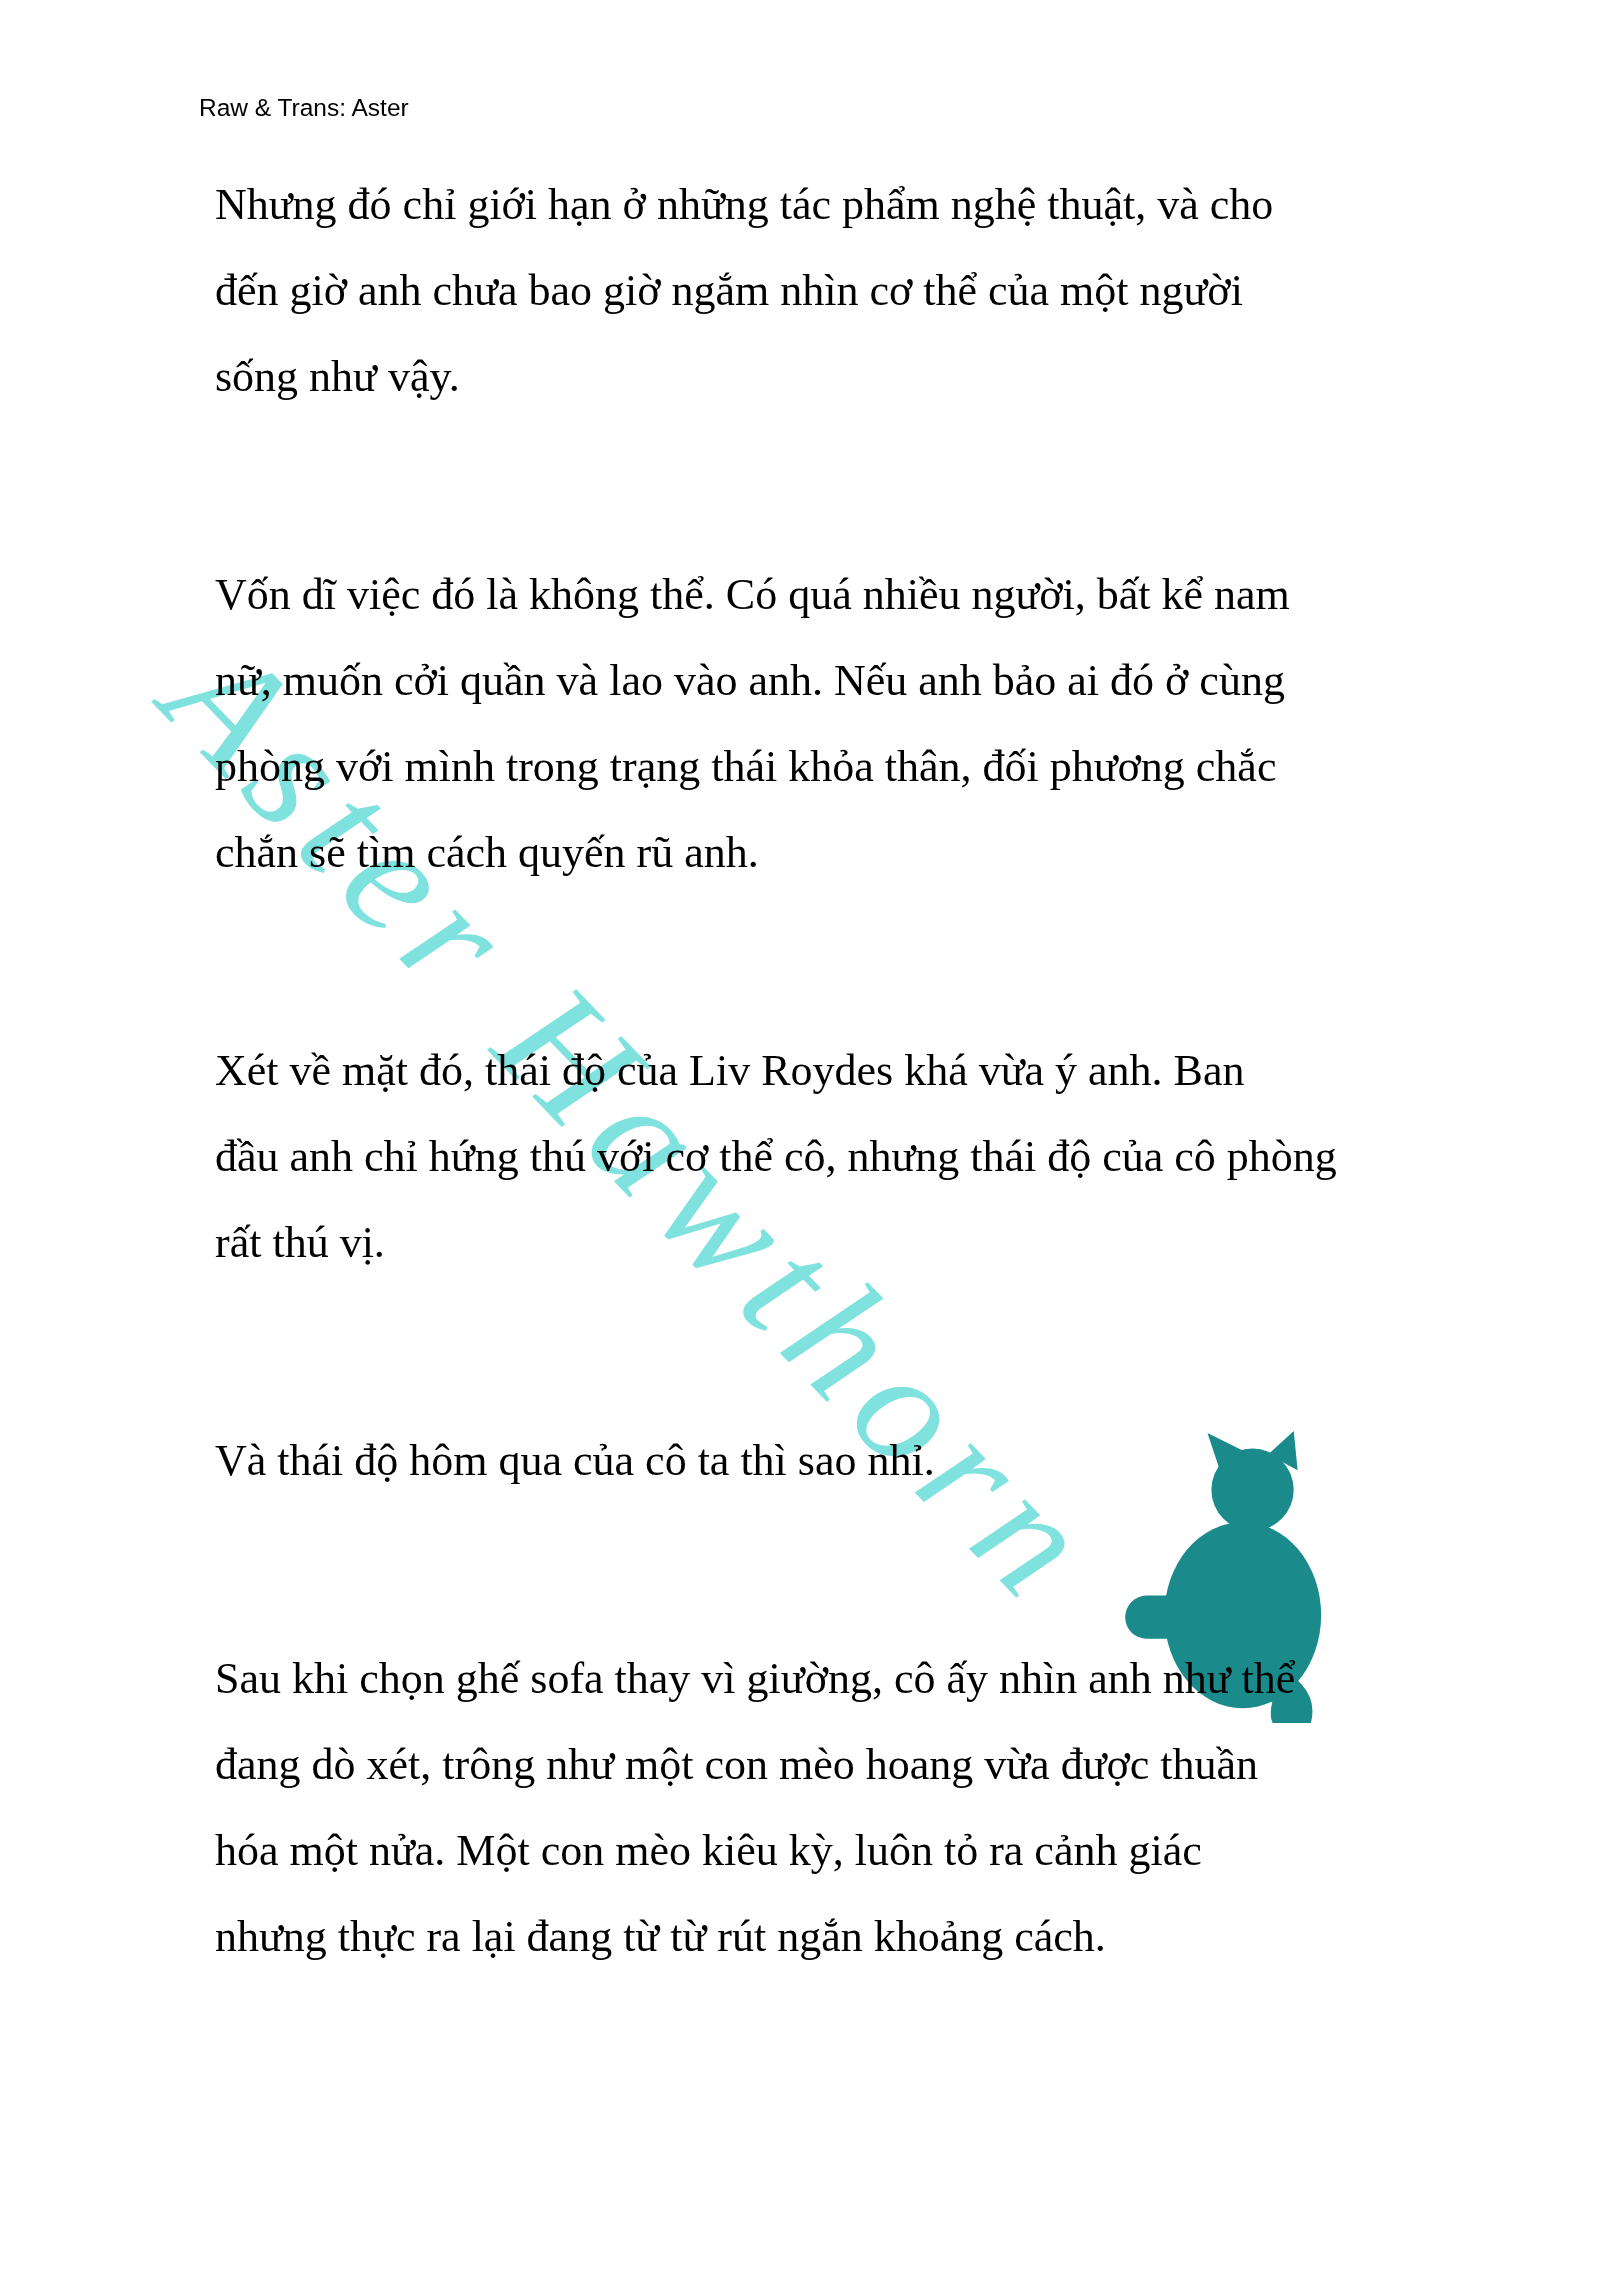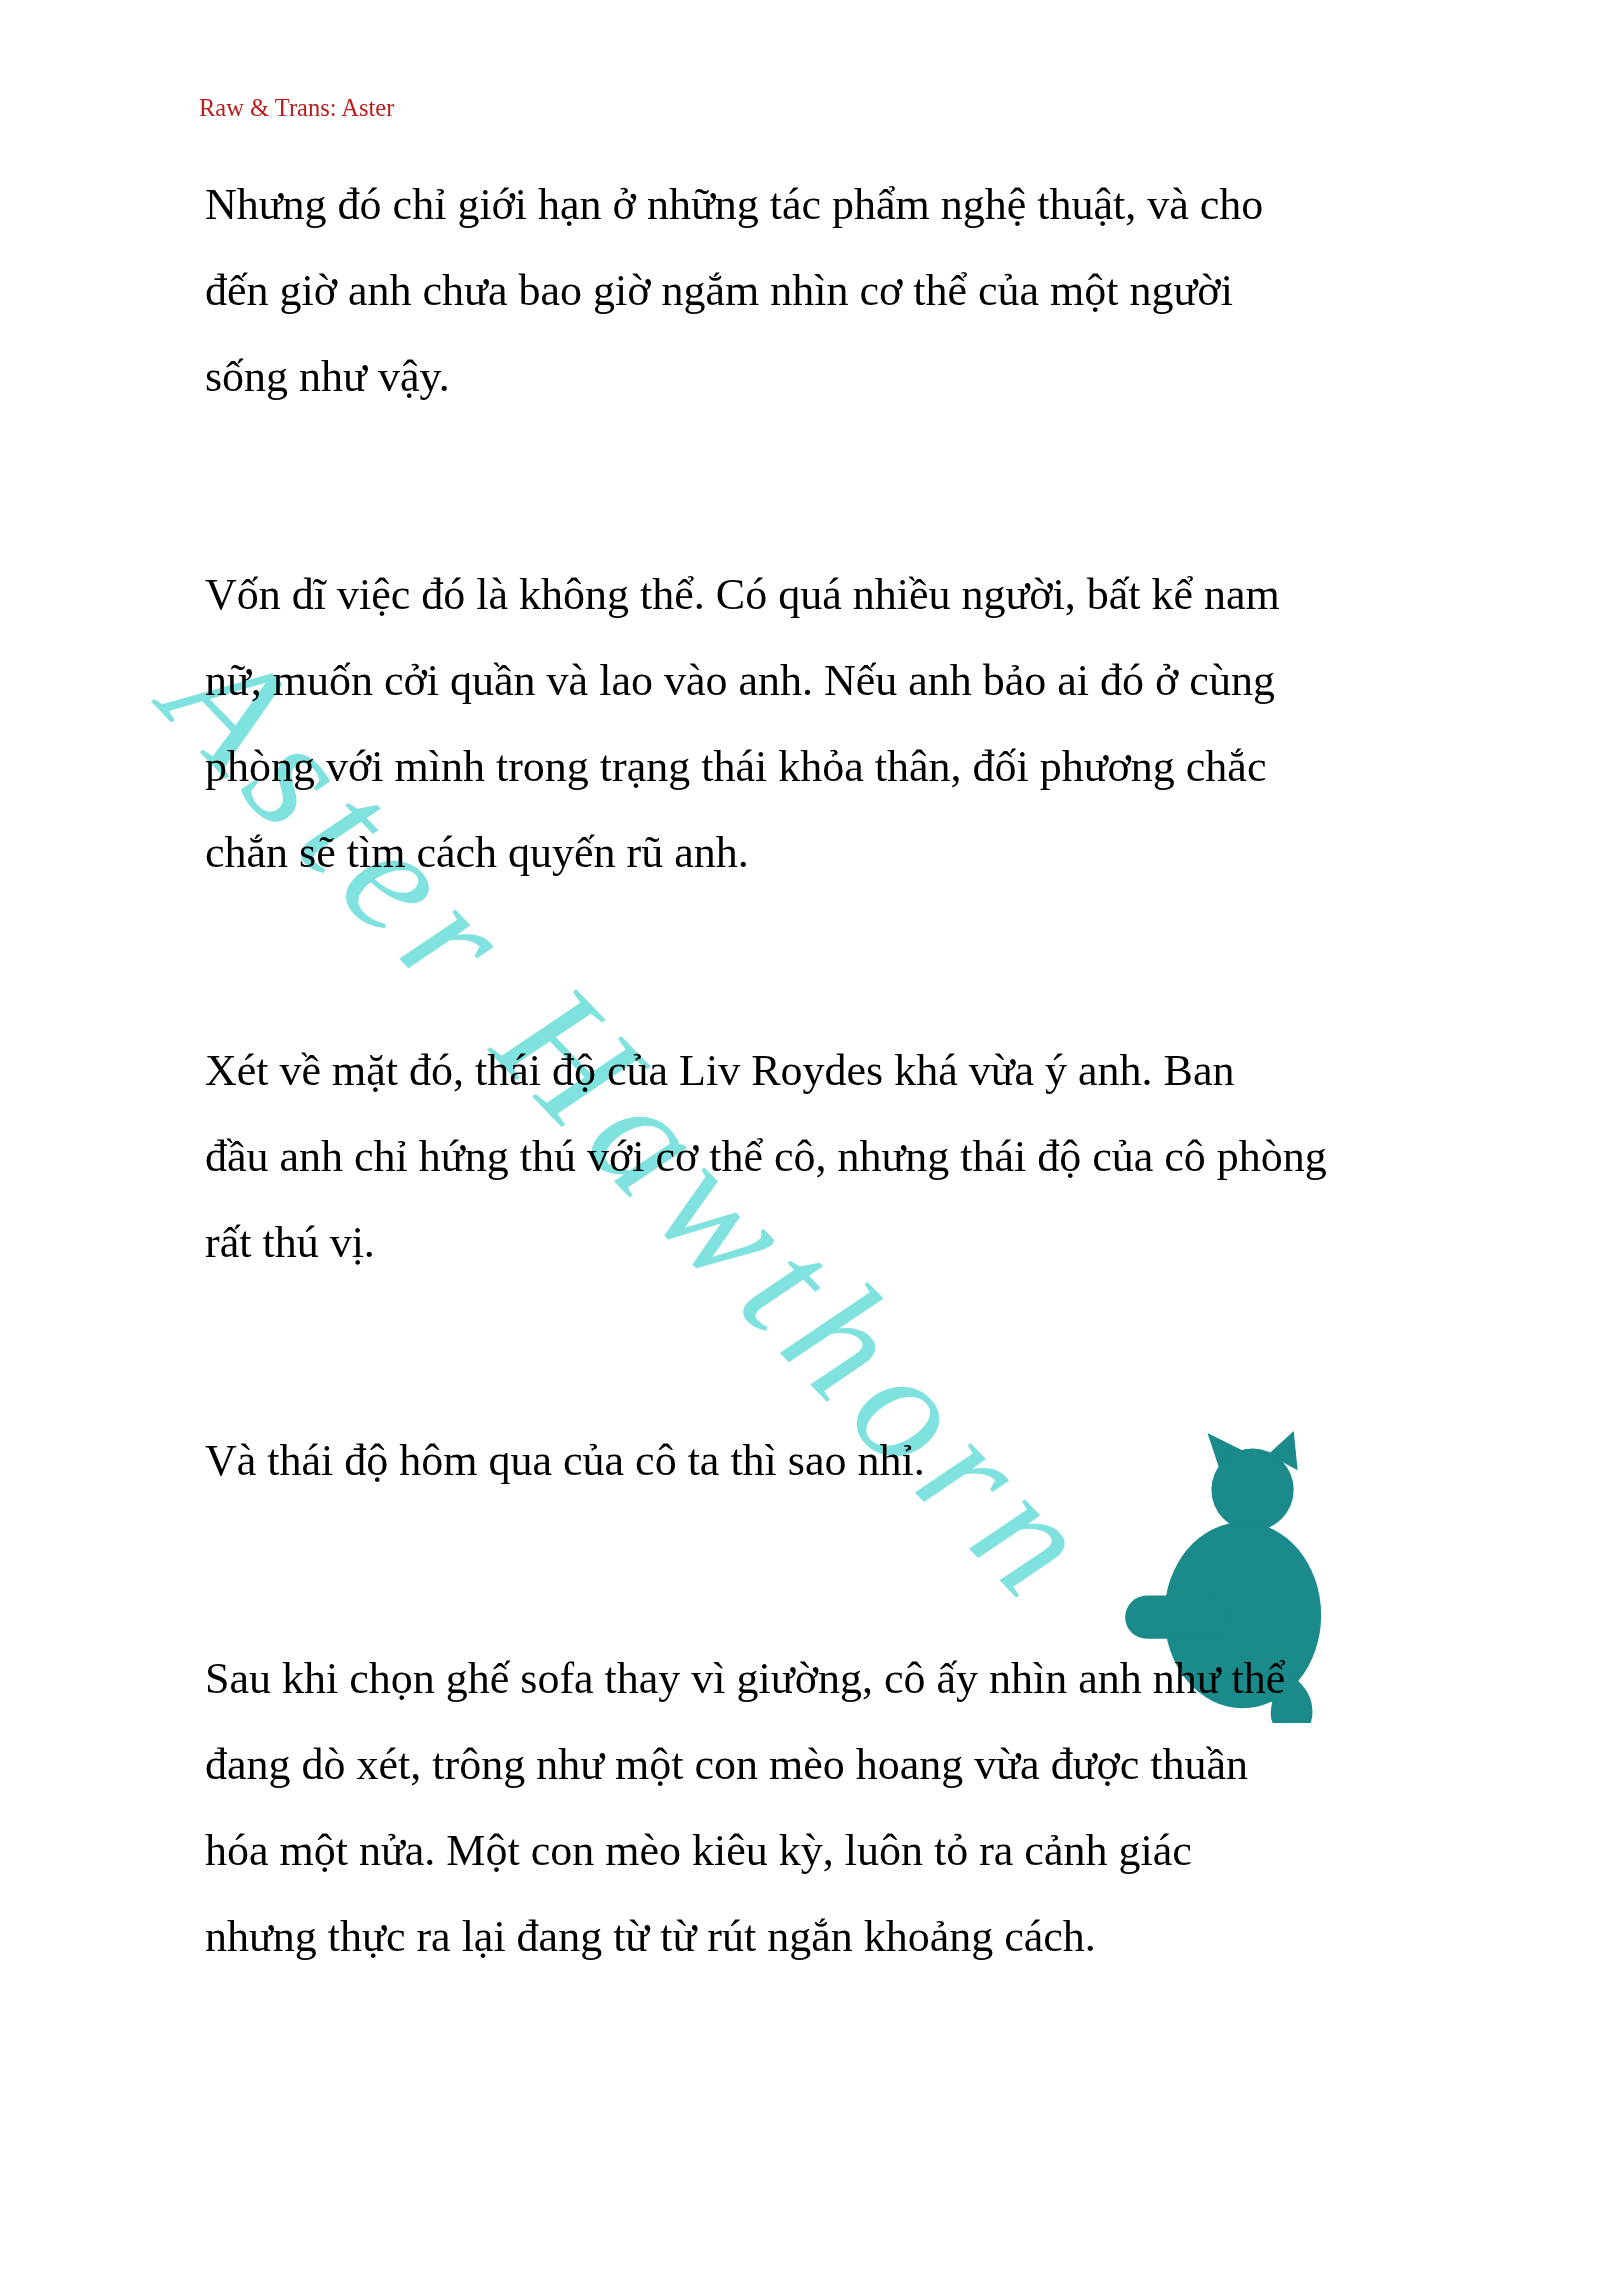--- a/index.html
+++ b/index.html
@@ -12,23 +12,23 @@
     width: 1621px;
     height: 2293px;
     background: #ffffff;
     overflow: hidden;
     font-family: "Liberation Serif", serif;
   }
   .header-credit {
     position: absolute;
     left: 199px;
     top: 94px;
-    font-family: Liberation Serif, serif;
+    font-family: Liberation Sans, sans-serif;
     font-size: 24.5px;
-    color: #b91c1c;
+    color: #000000;
     z-index: 3;
   }
   .watermark {
     position: absolute;
     left: 263px;
     top: 606px;
     font-family: "Liberation Serif", serif;
     font-style: italic;
     font-size: 162px;
     letter-spacing: 15.7px;
@@ -43,21 +43,21 @@
     position: absolute;
     left: 199px;
     top: 162px;
     width: 1274px;
     z-index: 2;
     font-size: 44px;
     line-height: 86px;
     color: #000000;
   }
   .content p {
-    margin: 0 0 132px 6px;
+    margin: 0 0 132px 16px;
     white-space: pre-line;
   }
   .content p.italic {
   }
   .cat-graphic {
     position: absolute;
     left: 1125px;
     top: 1429px;
     width: 211px;
     height: 294px;

